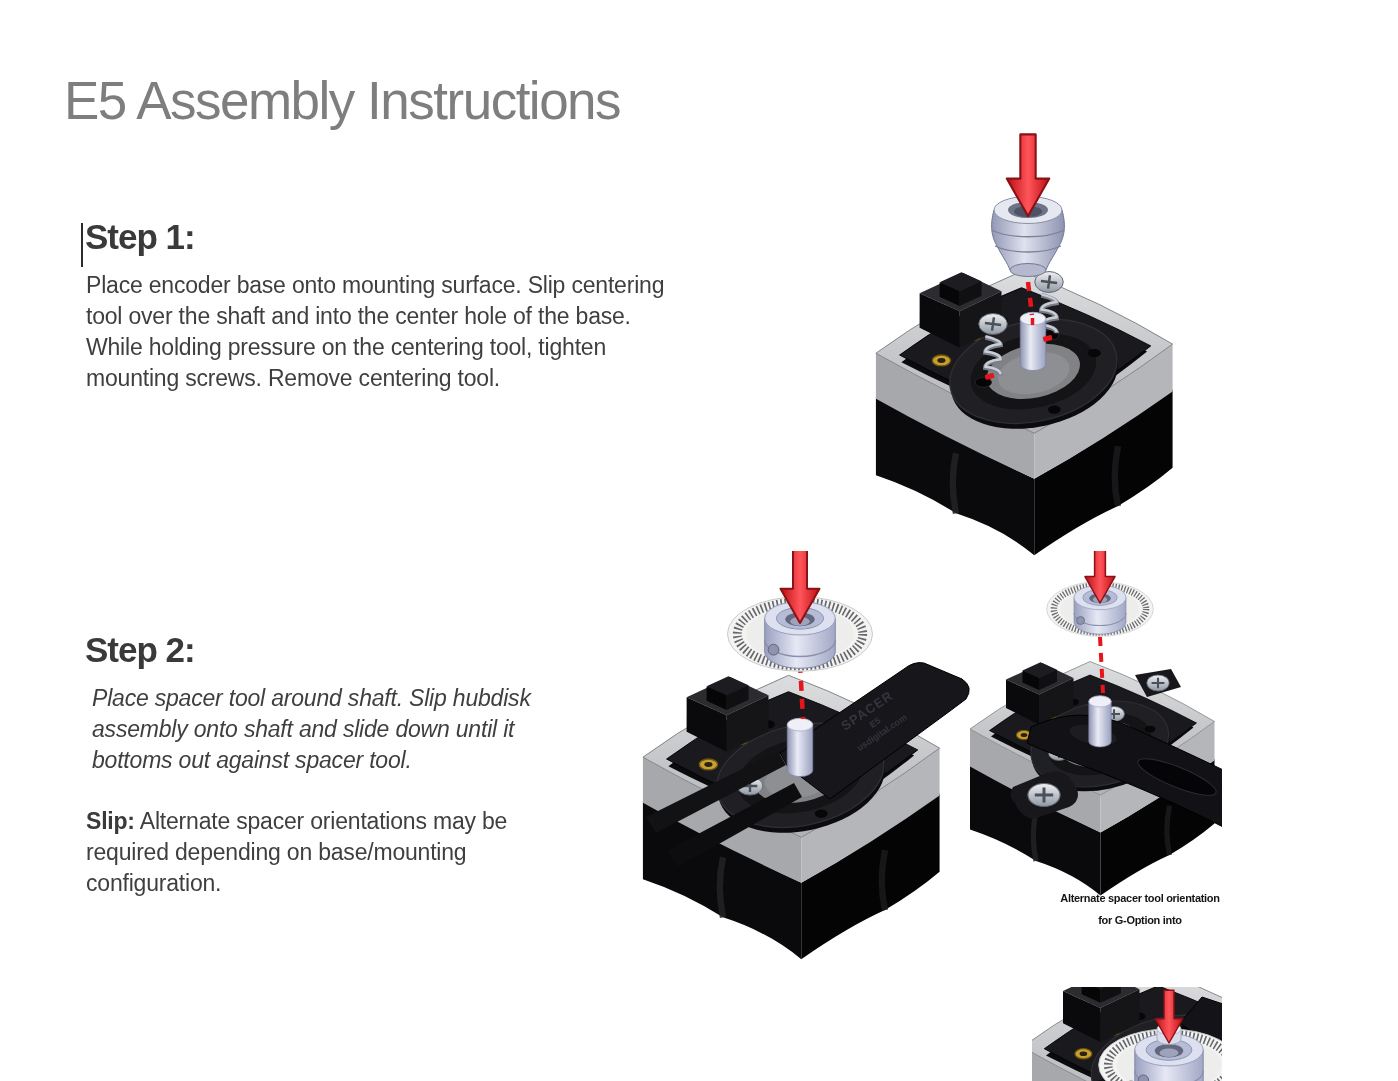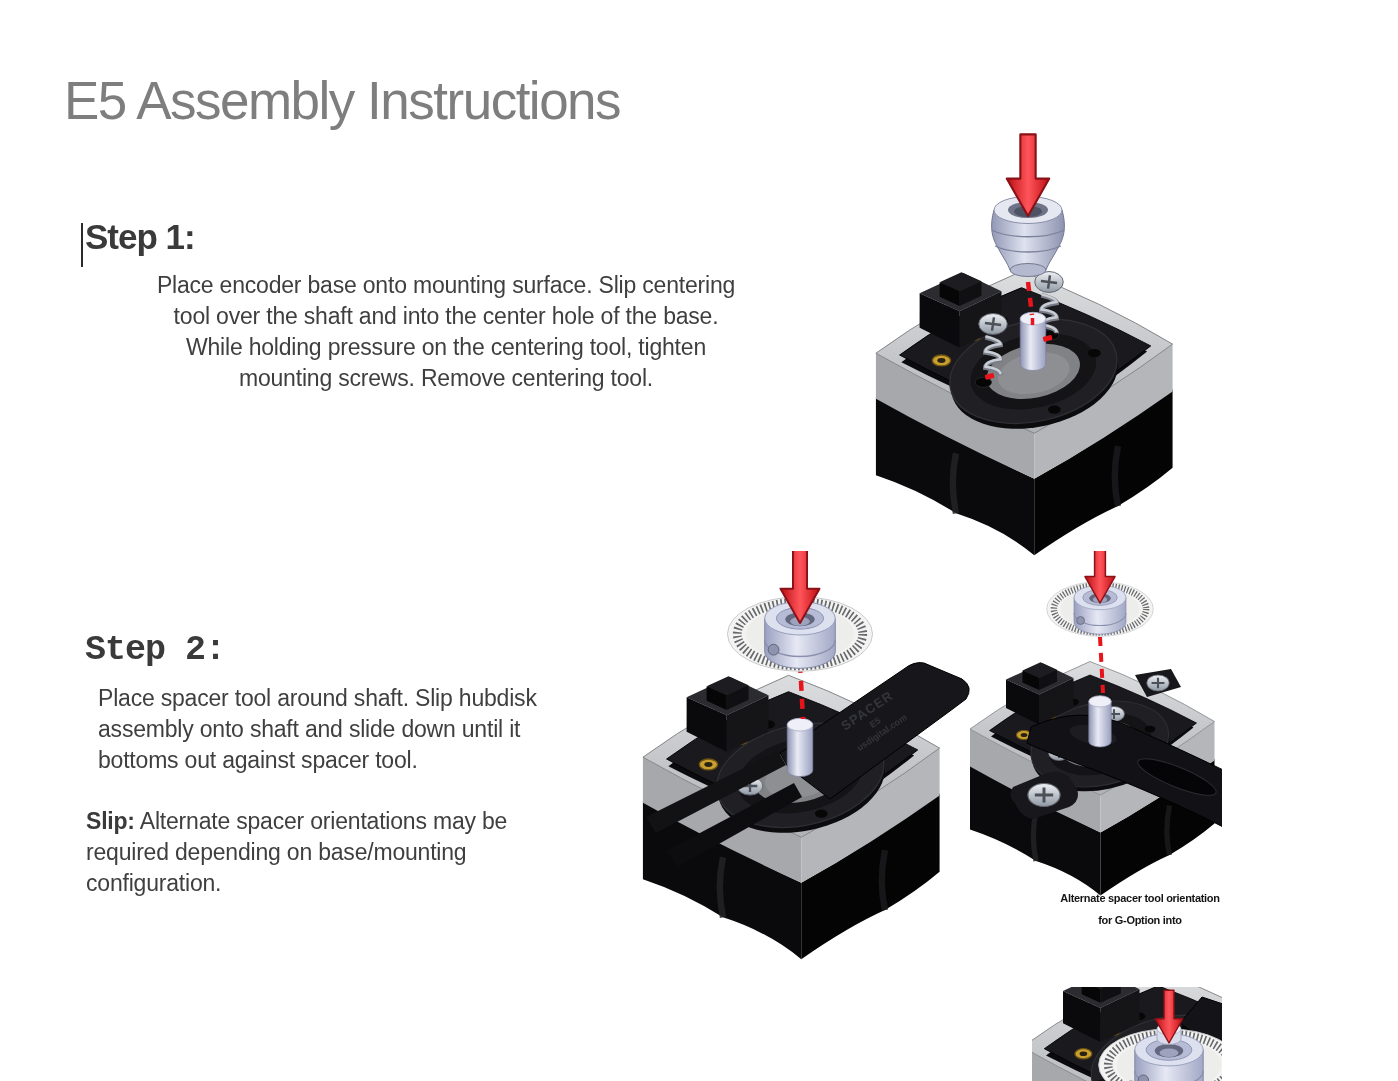--- a/index.html
+++ b/index.html
@@ -4,25 +4,25 @@
 <style>
   html,body{margin:0;padding:0;background:#ffffff;}
   .page{position:relative;width:1222px;height:1081px;background:#fff;overflow:hidden;
         font-family:"Liberation Sans",sans-serif;margin-top:34px;}
   .title{position:absolute;left:64px;top:36px;font-size:53px;font-weight:400;
          letter-spacing:-1.5px;color:#7e7e7e;white-space:nowrap;}
   .caret{position:absolute;left:81px;top:189px;width:2px;height:44px;background:#2b2b2b;}
   .step-heading{position:absolute;font-size:35px;font-weight:700;letter-spacing:-1px;
                 color:#3a3a3a;white-space:nowrap;}
   #step1-heading{left:85px;top:183px;}
-  #step2-heading{left:85px;top:596px;font-family:Liberation Mono, monospace;}
+  #step2-heading{left:85px;top:596px;}
   .step-body{position:absolute;font-size:23px;line-height:31px;color:#3f3f3f;
              letter-spacing:-0.2px;white-space:pre-line;}
-  #step1-body{left:86px;top:236px;width:720px;text-align:center;}
-  #step2-body{left:98px;top:649px;width:560px;}
+  #step1-body{left:86px;top:236px;width:720px;}
+  #step2-body{left:92px;top:649px;width:560px;font-style:italic;}
   #step2-note{left:86px;top:772px;width:560px;}
   #step2-note b{font-weight:700;color:#3a3a3a;}
   .illus{position:absolute;}
   #il1{left:862px;top:98px;width:352px;height:426px;}
   #il2{left:632px;top:517px;width:342px;height:424px;}
   #il3{left:967px;top:517px;width:376px;height:350px;overflow:hidden;}
   #il4{left:1032px;top:953px;width:366px;height:128px;overflow:hidden;}
   .caption{position:absolute;left:975px;top:854px;width:330px;text-align:center;
            font-size:11px;font-weight:700;letter-spacing:-0.3px;line-height:21.5px;color:#141414;}
   svg{display:block;}

